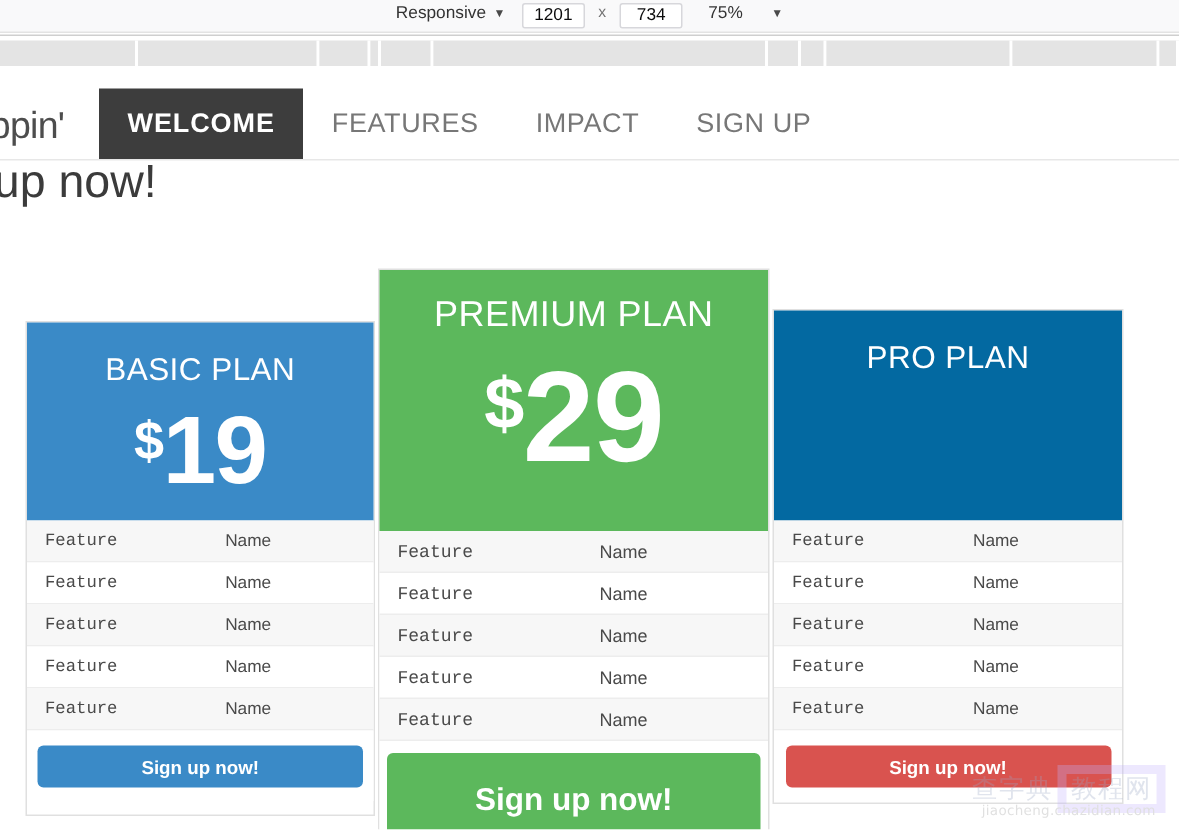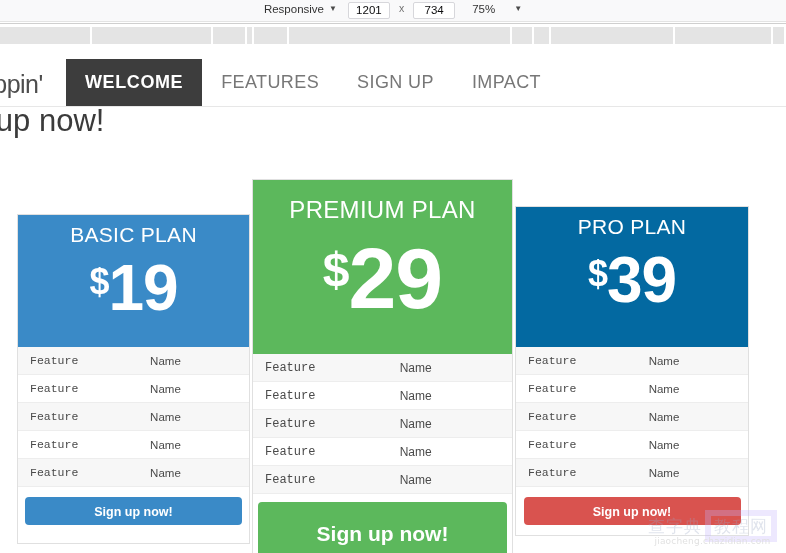--- a/index.html
+++ b/index.html
@@ -192,21 +192,21 @@
   }
   .card-head {
     text-align: center;
     color: #ffffff;
     box-sizing: border-box;
   }
   .plan-title {
     font-size: 21px;
     line-height: 24px;
     letter-spacing: 0.3px;
-    padding-top: 8px;
+    padding-top: 20px;
   }
   .plan-price {
     font-size: 64px;
     line-height: 70px;
     font-weight: bold;
     letter-spacing: -1px;
   }
   .plan-price .cur {
     font-size: 36px;
     font-weight: bold;
@@ -333,22 +333,22 @@
       </div>
   </div>
 
   <div class="viewport">
 
     <div class="navbar">
       <div class="brand">rappin'</div>
       <div class="nav-items" id="nav-items">
           <div class="nav-item active">WELCOME</div>
           <div class="nav-item">FEATURES</div>
+          <div class="nav-item">IMPACT</div>
           <div class="nav-item">SIGN UP</div>
-          <div class="nav-item">IMPACT</div>
         </div>
     </div>
 
     <div class="headline">n up now!</div>
 
     <div class="pricing" id="pricing">
         <div class="card card-basic">
           <div class="card-head" style="background: rgb(58, 138, 199);">
             <div class="plan-title">BASIC PLAN</div>
             <div class="plan-price"><span class="cur">$</span><span>19</span></div>
@@ -402,21 +402,20 @@
             <div class="f-name">Feature</div>
             <div class="f-val">Name</div>
           </div>
           <div class="cta-wrap">
             <button class="cta" style="background: rgb(92, 184, 92);">Sign up now!</button>
           </div>
         </div>
         <div class="card card-pro">
           <div class="card-head" style="background: #0369a1;">
             <div class="plan-title">PRO PLAN</div>
-            <div class="plan-price"><span class="cur">$</span><span>39</span></div>
           </div>
           <div class="feature-row odd">
             <div class="f-name">Feature</div>
             <div class="f-val">Name</div>
           </div>
           <div class="feature-row even">
             <div class="f-name">Feature</div>
             <div class="f-val">Name</div>
           </div>
           <div class="feature-row odd">

